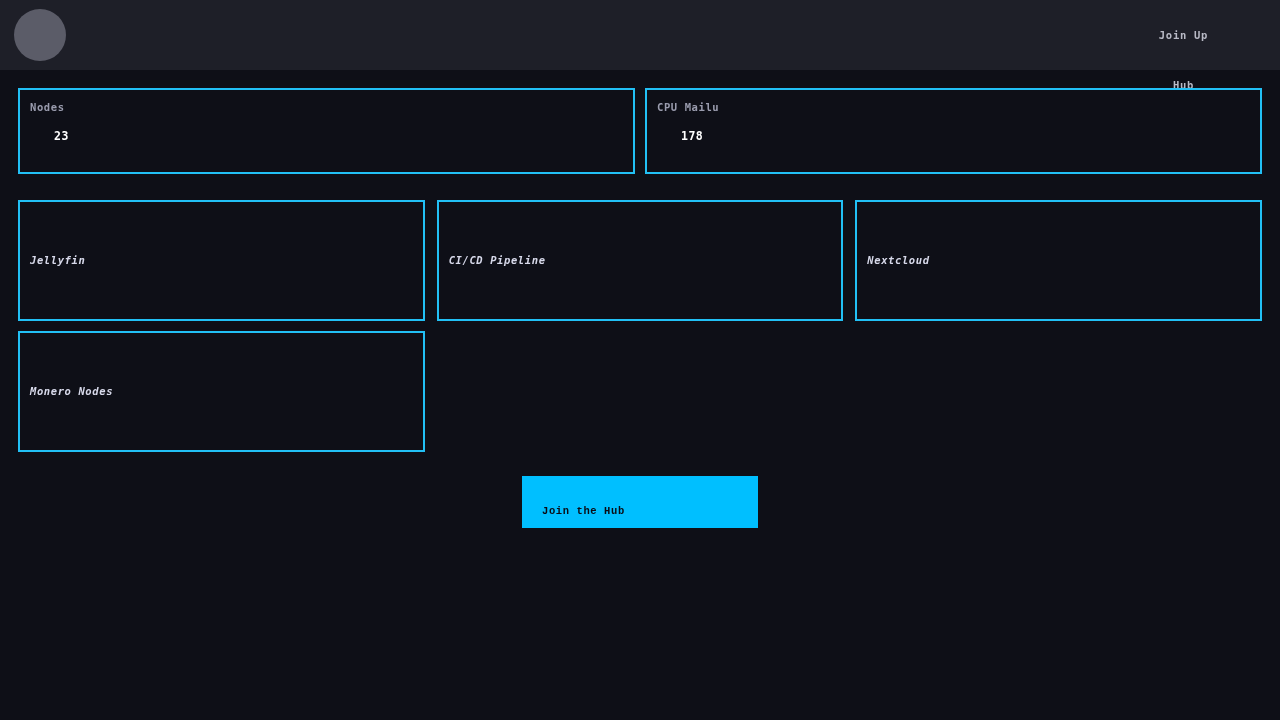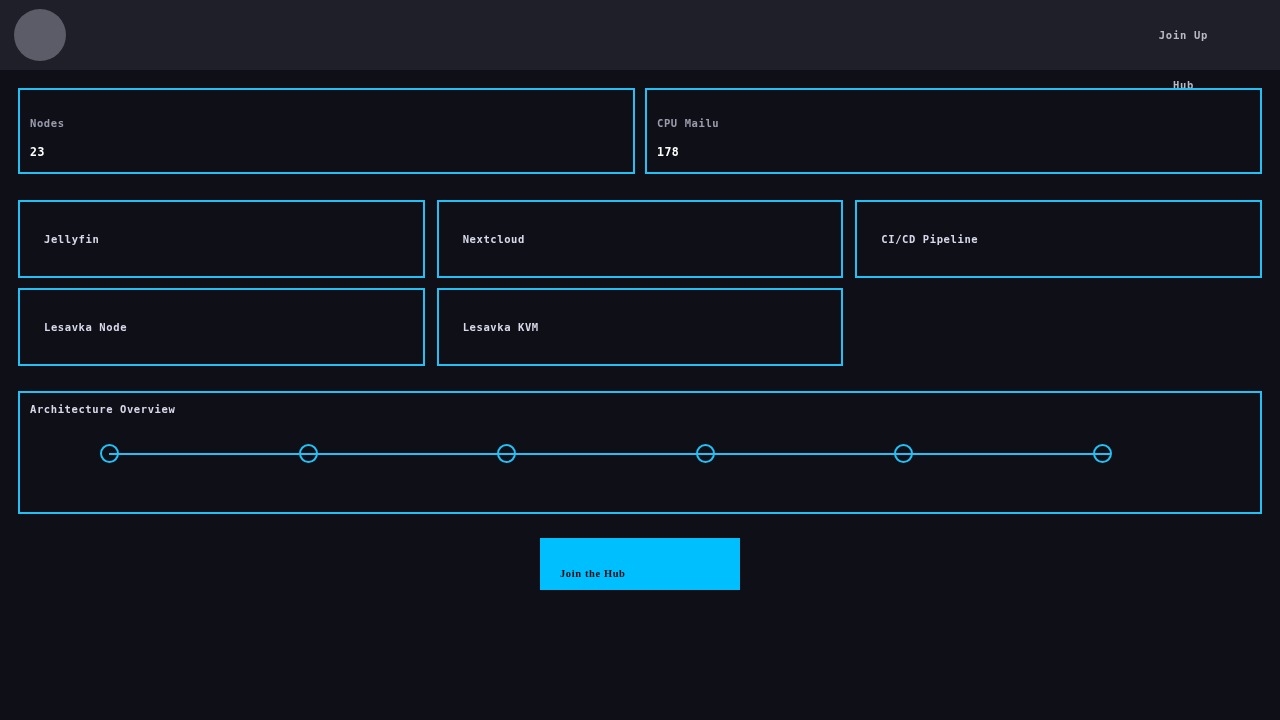--- a/index.html
+++ b/index.html
@@ -66,43 +66,44 @@
     flex: 1 1 0;
     height: 86px;
     padding: 12px 10px 0 10px;
   }
   .stat-label {
     color: #9a9cae;
     font-size: 10.5px;
     font-weight: 700;
     letter-spacing: 0.6px;
     line-height: 1;
-    margin-top: 16px;
   }
   .stat-value {
     margin-top: 18px;
     color: #ffffff;
     font-size: 11.5px;
     font-weight: 700;
     letter-spacing: 0.5px;
     line-height: 1;
+    margin-left: 24px;
   }
 
   
   .services-grid {
     margin-top: 26px;
     display: grid;
     grid-template-columns: repeat(3, 1fr);
     gap: 10px 12px;
   }
   .service-card {
-    height: 78px;
+    height: 121px;
     display: flex;
     align-items: center;
-    padding: 0 24px;
+    padding: 0 10px;
+    font-style: italic;
   }
   .service-name {
     color: #d7d9ea;
     font-size: 10.5px;
     font-weight: 700;
     letter-spacing: 0.6px;
     line-height: 1;
   }
 
   
@@ -145,26 +146,26 @@
     cursor: pointer;
   }
 
   
   .cta-wrap {
     margin-top: 24px;
     display: flex;
     justify-content: center;
   }
   .cta-button {
-    width: 200px;
+    width: 236px;
     height: 52px;
     background: #00bfff;
     border: none;
     color: #0b0c14;
-    font-family: Liberation Serif, serif;
+    font-family: Liberation Mono, monospace;
     font-size: 10.5px;
     font-weight: 700;
     letter-spacing: 0.6px;
     text-align: left;
     padding: 18px 0 0 20px;
     cursor: pointer;
     display: block;
   }
 </style>
 </head>
@@ -190,43 +191,28 @@
       <div class="stat-label">CPU Mailu</div>
       <div class="stat-value">178</div>
     </div>
   </section>
 
   <section class="services-grid">
     <div class="panel service-card">
       <div class="service-name">Jellyfin</div>
     </div>
     <div class="panel service-card">
+      <div class="service-name">CI/CD Pipeline</div>
+    </div>
+    <div class="panel service-card">
       <div class="service-name">Nextcloud</div>
     </div>
     <div class="panel service-card">
-      <div class="service-name">CI/CD Pipeline</div>
-    </div>
-    <div class="panel service-card">
-      <div class="service-name">Lesavka Node</div>
-    </div>
-    <div class="panel service-card">
-      <div class="service-name">Lesavka KVM</div>
+      <div class="service-name">Monero Nodes</div>
     </div>
   </section>
 
-  <section class="panel arch-panel">
-    <div class="arch-title">Architecture Overview</div>
-    <div class="timeline">
-      <div class="timeline-line"></div>
-    <div class="timeline-node" style="left: 0px;"></div>
-        <div class="timeline-node" style="left: 198.6px;"></div>
-        <div class="timeline-node" style="left: 397.2px;"></div>
-        <div class="timeline-node" style="left: 595.8px;"></div>
-        <div class="timeline-node" style="left: 794.4px;"></div>
-        <div class="timeline-node" style="left: 993px;"></div>
-      </div>
-  </section>
 
   <div class="cta-wrap">
     <button class="cta-button">Join the Hub</button>
   </div>
 
 </main>
 
 </body></html>

